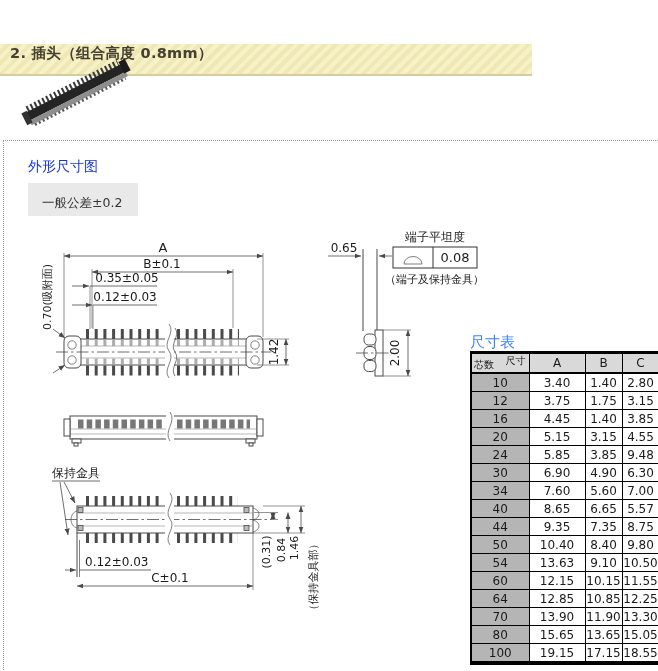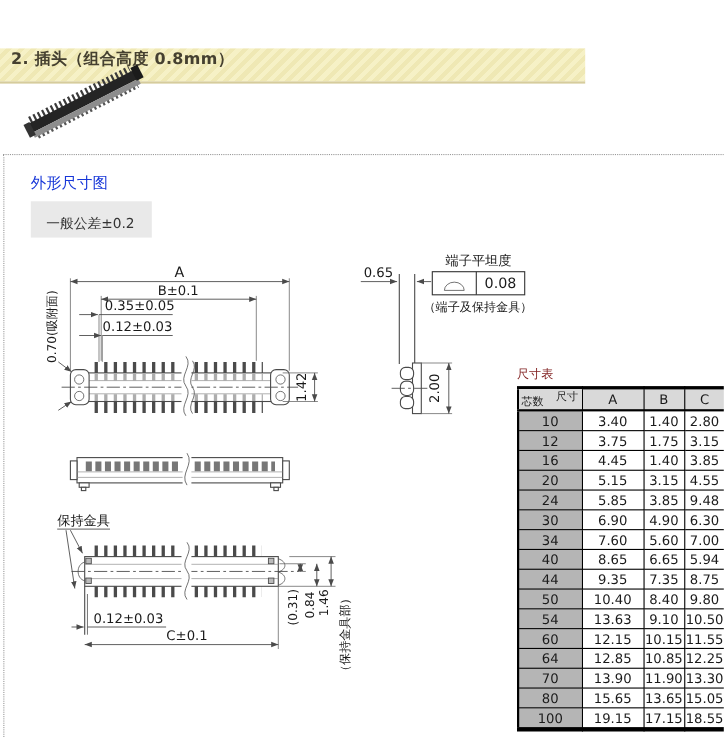--- a/index.html
+++ b/index.html
@@ -36,21 +36,21 @@
   .combm{stroke:#777;stroke-dasharray:5.5 3.2;fill:none}
   .cl{stroke:#4a4a4a;stroke-width:.8;stroke-dasharray:12 3 2.5 3;fill:none}
   .dim{stroke:#4a4a4a;stroke-width:.8;fill:none}
   .wh{fill:#fff;stroke:#4a4a4a;stroke-width:1}
   .whn{fill:#fff;stroke:none}
   .gr{fill:#bbb;stroke:#4a4a4a;stroke-width:.8}
   .dt{font-family:"DejaVu Sans",sans-serif;font-size:12px;fill:#1a1a1a}
   .dt11{font-size:11px}
   .dt13{font-size:13px}
   
-  .tbl-title{position:absolute;left:470px;top:333px;font-size:11px;color:#7f1d1d;}
+  .tbl-title{position:absolute;left:470px;top:333px;font-size:15px;color:#3b82f6;}
   .tbl-wrap{position:absolute;left:470px;top:351px;}
   table.size{border-collapse:collapse;table-layout:fixed;width:188px;
     border-top:3px solid #000;border-bottom:4px solid #000;
     border-left:2px solid #000;border-right:1px solid #000;
     font-size:12px;}
   table.size th,table.size td{border:1px solid #000;padding:0;}
   table.size thead tr{border-bottom:2px solid #000;}
   table.size thead th{height:18px;background:#d9d9d9;font-weight:normal;text-align:center;}
   table.size td{height:17px;}
   th.diag{width:58px;background-color:#fff;position:relative;
@@ -281,21 +281,21 @@
         <tr>
           <td class="pins">34</td>
           <td class="val">7.60</td>
           <td class="val">5.60</td>
           <td class="val">7.00</td>
         </tr>
         <tr>
           <td class="pins">40</td>
           <td class="val">8.65</td>
           <td class="val">6.65</td>
-          <td class="val">5.94</td>
+          <td class="val">5.57</td>
         </tr>
         <tr>
           <td class="pins">44</td>
           <td class="val">9.35</td>
           <td class="val">7.35</td>
           <td class="val">8.75</td>
         </tr>
         <tr>
           <td class="pins">50</td>
           <td class="val">10.40</td>

